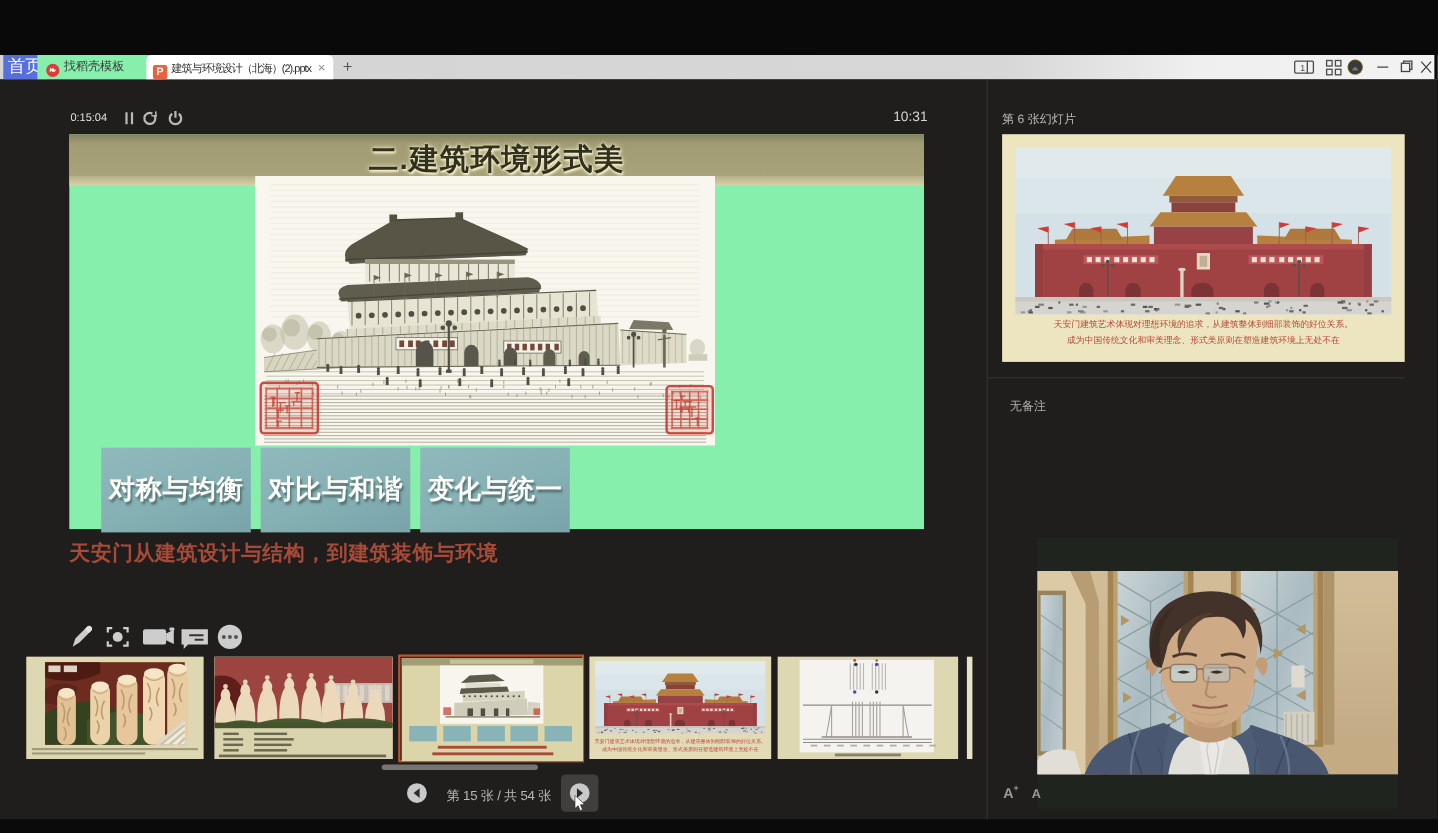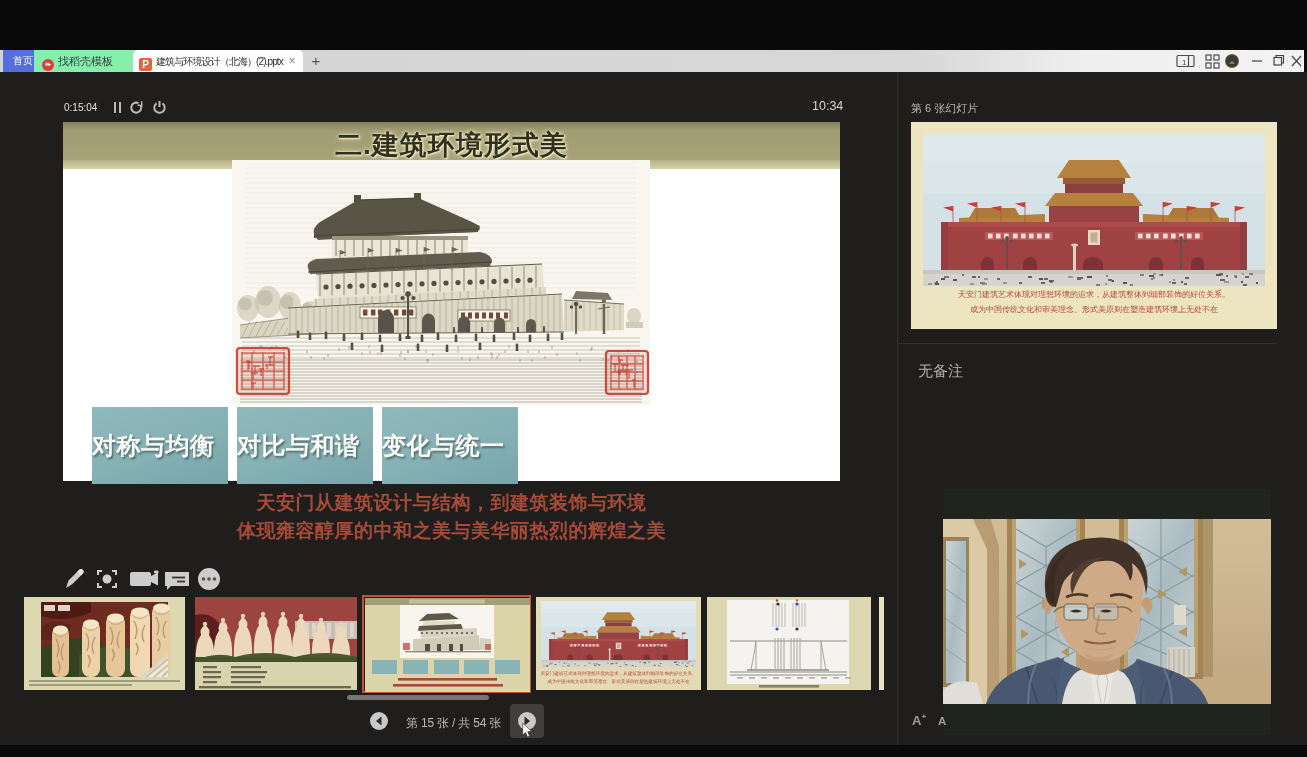--- a/index.html
+++ b/index.html
@@ -3,41 +3,41 @@
 <meta charset="utf-8">
 <style>
 *{margin:0;padding:0;box-sizing:border-box}
 html,body{width:1307px;height:757px;background:#090909;font-family:"Liberation Sans",sans-serif;overflow:hidden}
 .abs{position:absolute}
 #stage{position:relative;width:1307px;height:757px;background:#090909}
 #mainarea{left:0;top:72px;width:1307px;height:673px;background:#201e1d}
 #botblack{left:0;top:745px;width:1307px;height:12px;background:#0a0a0a}
 
 #tabstrip{left:0;top:50px;width:1307px;height:22px;background:linear-gradient(90deg,#d4d4d4 0,#d7d7d7 70%,#efefef 83%,#f3f3f3 100%)}
-#tabhome{left:3px;top:50px;width:40px;height:22px;background:#5570dd;color:#fff;font-size:10px;text-align:center;line-height:22px}
+#tabhome{left:3px;top:50px;width:40px;height:22px;background:#5570dd;color:#fff;font-size:16px;text-align:center;line-height:22px}
 #tab2{left:34px;top:50px;width:114px;height:22px;background:#86efac;color:#3a3a3a;font-size:11px;line-height:22px}
 #tabactive{left:133px;top:50px;width:170px;height:22px;background:#ffffff;border-radius:5px 5px 0 0;color:#2b2b2b;font-size:10.5px;line-height:22px;white-space:nowrap;overflow:hidden}
 
-#slide{left:63px;top:122px;width:777px;height:359px;background:#ffffff}
+#slide{left:63px;top:122px;width:777px;height:359px;background:#86efac}
 #slidehead{left:0;top:0;width:777px;height:38px;background:linear-gradient(#83805e 0,#a09b72 22%,#a8a379 100%)}
 #slidebevel{left:0;top:38px;width:777px;height:9px;background:linear-gradient(#b5b089,#d8d2a6)}
 #slidetitle{left:0;top:5px;width:777px;text-align:center;font-size:27px;font-weight:bold;color:#31301e;text-shadow:0 0 2px #f2eecb,0 0 5px #efeac2,1px 1px 2px #f5f1ce;letter-spacing:1px}
 #imgbox{left:169px;top:38px;width:418px;height:245px;background:#f8f6ef}
-.btn{top:285px;width:136px;height:77px;background:linear-gradient(160deg,#90b9bc 0,#85b0b4 55%,#78a4a9 100%);color:#fdfdfa;font-weight:bold;font-size:24px;text-align:left;line-height:77px;letter-spacing:0.5px;text-shadow:1.5px 2px 2px rgba(40,60,55,.55)}
-.redline{width:777px;text-align:center;font-weight:bold;color:#a84a38;font-size:19px;letter-spacing:0.5px}
+.btn{top:285px;width:136px;height:77px;background:linear-gradient(160deg,#90b9bc 0,#85b0b4 55%,#78a4a9 100%);color:#fdfdfa;font-weight:bold;font-size:24px;text-align:center;line-height:77px;letter-spacing:0.5px;text-shadow:1.5px 2px 2px rgba(40,60,55,.55)}
+.redline{width:777px;font-weight:bold;color:#a84a38;font-size:19px;letter-spacing:0.5px}
 
 #navtext{left:406px;top:715px;width:160px;color:#b9b9b9;font-size:12px;white-space:nowrap;letter-spacing:-0.2px}
 
 .thumb{top:597px;height:93px;background:#ded8b2}
 
 #divline{left:897px;top:72px;width:1px;height:673px;background:#35332f}
 #rptitle{left:911px;top:101px;color:#b9b9b9;font-size:11px}
 #preview{left:911px;top:122px;width:366px;height:207px;background:#ece5c0}
 #sepline{left:898px;top:343px;width:379px;height:1px;background:#34322e}
-#nonotes{left:918px;top:362px;color:#b0b0b0;font-size:15px}
+#nonotes{left:918px;top:362px;color:#b0b0b0;font-size:11px}
 #cam{left:943px;top:489px;width:328px;height:246px;background:#20241f}
 </style>
 </head>
 <body>
 <div id="stage">
   <div class="abs" id="mainarea"></div>
   <div class="abs" id="botblack"></div>
   <div class="abs" id="tabstrip"></div>
   <div class="abs" style="left:1304px;top:50px;width:3px;height:22px;background:#0c0c0c"></div>
   <div class="abs" id="tabhome">首页</div>
@@ -70,21 +70,21 @@
   <svg class="abs" style="left:112px;top:100px" width="56" height="15" viewBox="0 0 56 15">
     <g stroke="#b9b9b9" stroke-width="2" fill="none">
       <line x1="3" y1="2" x2="3" y2="13"></line>
         <line x1="8" y1="2" x2="8" y2="13"></line>
       <path d="M26.5 3.2 A5 5 0 1 0 28.6 5.2"></path>
       <path d="M29.5 1.2 L29.9 5.6 L25.6 5.0" stroke-width="1.4"></path>
       <path d="M44.5 3.4 A5.2 5.2 0 1 0 50.5 3.4"></path>
       <line x1="47.5" y1="1" x2="47.5" y2="7"></line>
     </g>
   </svg>
-  <div class="abs" style="left:812px;top:99px;color:#d5d5d5;font-size:12.5px">10:34</div>
+  <div class="abs" style="left:812px;top:99px;color:#d5d5d5;font-size:12.5px">10:31</div>
 
   <div class="abs" id="slide">
     <div class="abs" id="slidehead"></div>
     <div class="abs" id="slidebevel"></div>
     <div class="abs" id="slidetitle">二.建筑环境形式美</div>
     <div class="abs" id="imgbox">
 <svg class="abs" style="left:0;top:0" width="418" height="245" viewBox="0 0 418 245">
 <path d="M14 8H404 M14 13H404 M14 18H404 M14 23H404 M14 28H404 M14 33H404 M14 38H404 M14 43H404 M14 48H404 M14 53H404 M14 58H404 M14 63H404 M14 68H404 M14 73H404 M14 78H404 M14 83H404 M14 88H404 M14 93H404 M14 98H404 M14 103H404 M14 108H404 M14 113H404 M14 118H404 M14 123H404 M14 128H404" stroke="#e9e6d8" stroke-width="0.6" fill="none"></path>
 <path d="M10 178H408 M10 182H408 M10 186H408 M10 190H408 M10 194H408 M10 198H408" stroke="#b6b39d" stroke-width="0.7" fill="none"></path>
 <path d="M8 200H410 M8 203H410 M8 206H410 M8 209H410 M8 212H410 M8 215H410 M8 218H410 M8 221H410 M8 224H410 M8 227H410 M8 230H410 M8 233H410 M8 236H410 M8 239H410 M8 242H410" stroke="#a8a58f" stroke-width="0.8" fill="none"></path>
@@ -248,21 +248,20 @@
 <rect x="374" y="191" width="42" height="43" rx="3" fill="#cf4438" opacity="0.14"></rect>
 <rect x="374" y="191" width="42" height="43" rx="3" fill="none" stroke="#c8392d" stroke-width="2.2" opacity="0.9"></rect>
 <path d="M378 196h34 M378 204h34 M378 212h34 M378 221h34 M378 229h34 M379 195v35 M387 195v35 M395 195v35 M403 195v35 M411 195v35" stroke="#c8392d" stroke-width="1.5" fill="none" opacity="0.7"></path>
 <path d="M386 200h5 M388 200v4 M400 220h4 M402 220v7 M386 210h9 M388 210v5 M389 205h8 M391 205v6 M381 204h5 M383 204v8 M395 210h6 M397 210v9 M385 211h9 M387 211v4 M392 210h4 M394 210v5" stroke="#c8392d" stroke-width="1.3" fill="none" opacity="0.75"></path>
 </svg>
 </div>
     <div class="abs btn" style="left:29px">对称与均衡</div>
     <div class="abs btn" style="left:319px">变化与统一</div>
     <div class="abs btn" style="left:174px">对比与和谐</div>
     <div class="abs redline" style="left:0;top:368px">天安门从建筑设计与结构，到建筑装饰与环境</div>
-    <div class="abs redline" style="left:0;top:396px">体现雍容醇厚的中和之美与美华丽热烈的辉煌之美</div>
   </div>
 
   <svg class="abs" style="left:64px;top:567px" width="160" height="24" viewBox="0 0 160 24">
     <g fill="#cdcdcd">
       <path d="M2 21 L4.5 13.5 L15 3 A2.6 2.6 0 0 1 18.7 6.7 L8.2 17.2 Z"></path>
       <path d="M13.2 4.8 l3.7 3.7 2-2 a2.6 2.6 0 0 0 -3.7-3.7 Z" fill="#e4e4e4"></path>
     </g>
     <g stroke="#cdcdcd" stroke-width="2" fill="none">
       <path d="M38 4 h-4 v4 M48 4 h4 v4 M38 20 h-4 v-4 M48 20 h4 v-4"></path>
     </g>

